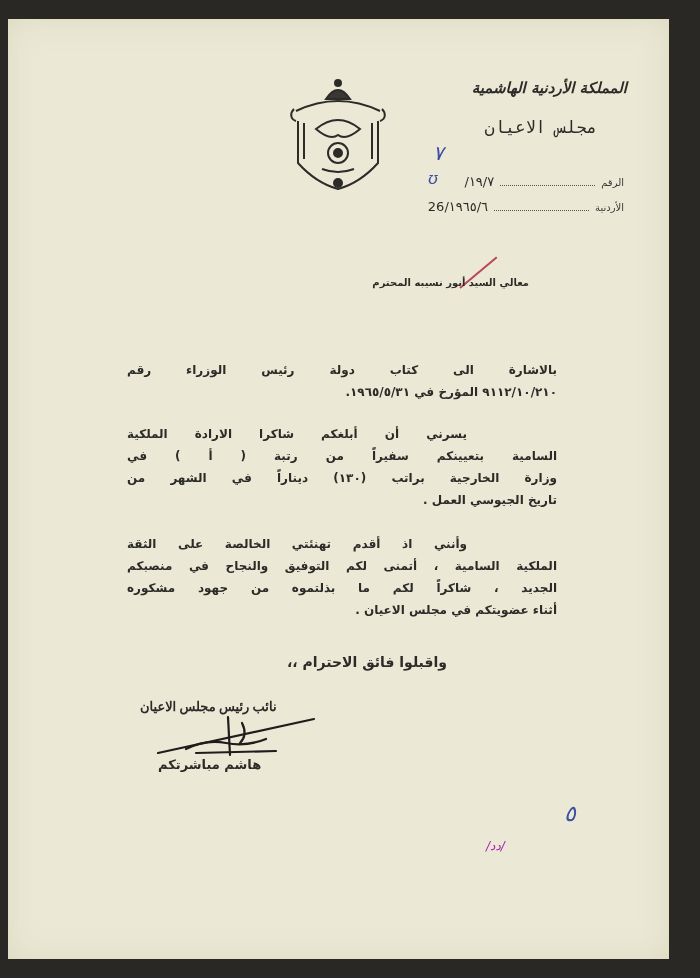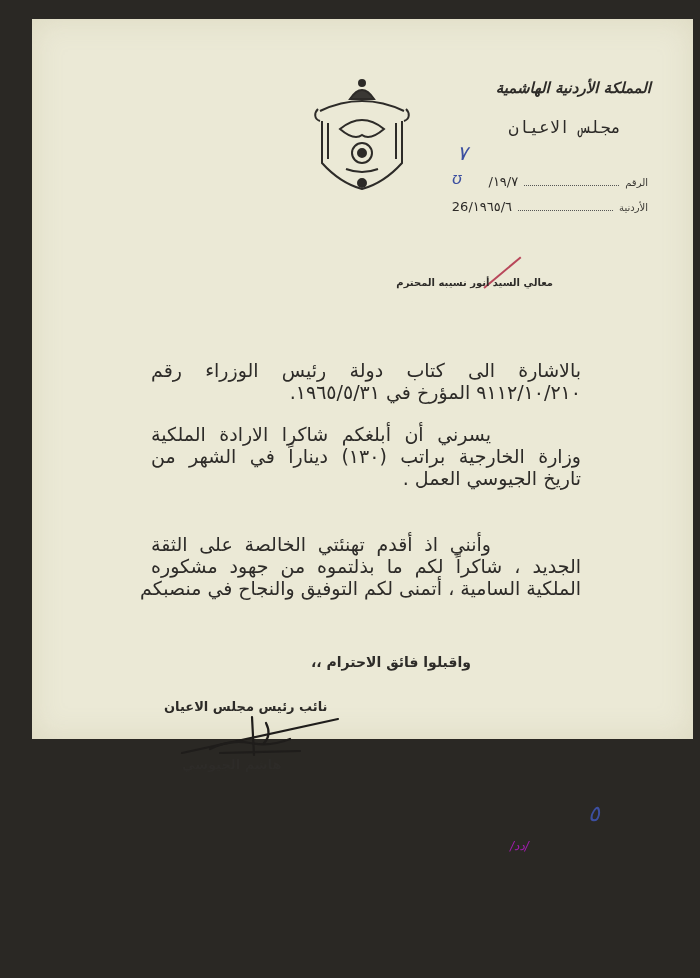--- a/index.html
+++ b/index.html
@@ -3,22 +3,22 @@
   <meta charset="utf-8">
   <style>
     html, body { margin: 0; padding: 0; }
     body {
       width: 700px; height: 978px;
       background: #2a2824;
       position: relative; overflow: hidden;
       font-family: "DejaVu Sans", sans-serif;
     }
     .page {
-      position: absolute; left: 32px; top: 19px;
-      width: 661px; height: 720px;
+      position: absolute; left: 8px; top: 19px;
+      width: 661px; height: 940px;
       background: #ebe9d6;
       box-shadow: inset 0 0 30px rgba(180,170,130,0.25);
     }
     .abs { position: absolute; }
     .rtl { direction: rtl; text-align: right; unicode-bidi: embed; }
     .ink { color: #2d2b28; }
     .hdr-kingdom {
       right: 42px; top: 60px;
       font-family: "DejaVu Serif", serif; font-size: 15px; font-weight: bold; font-style: italic;
     }
@@ -31,29 +31,29 @@
     .meta-dots { width: 95px; border-bottom: 1px dotted #555; height: 10px; }
     .meta-val { font-size: 13px; letter-spacing: 2px; direction: rtl; }
     .meta-ref { top: 155px; }
     .meta-date { top: 180px; }
     .blue-mark { color: #3c4fa0; font-style: italic; font-family: "DejaVu Serif", serif; }
     .addressee { right: 140px; top: 258px; font-size: 10px; font-weight: bold; }
     .red-slash {
       left: 452px; top: 268px; width: 48px; height: 2px; background: #b8475a;
       transform: rotate(-40deg); transform-origin: left center;
     }
-    .body-text { font-size: 19px; font-weight: normal; line-height: 22px; }
+    .body-text { font-size: 12px; font-weight: bold; line-height: 22px; }
     .para1 { right: 112px; top: 340px; width: 430px; }
     .para2 { right: 112px; top: 404px; width: 430px; }
     .para3 { right: 112px; top: 514px; width: 430px; }
     .line { display: block; text-align: justify; text-align-last: justify; white-space: nowrap; }
     .line.last { text-align-last: right; }
     .line.indent { padding-right: 90px; }
     .closing { right: 222px; top: 635px; font-size: 14px; font-weight: bold; }
-    .sig-title { left: 132px; top: 680px; font-size: 13px; font-weight: bold; }
+    .sig-title { left: 132px; top: 680px; font-size: 13px; font-weight: bold; font-family: Liberation Serif, serif; }
     .sig-name { left: 150px; top: 738px; font-size: 13px; font-weight: bold; }
     .signature { left: 148px; top: 694px; width: 160px; height: 46px; }
     .filing { left: 478px; top: 820px; font-size: 12px; font-style: italic; color: #a21caf; }
     .emblem { left: 278px; top: 52px; width: 104px; height: 128px; }
   </style>
 </head>
 <body>
 
 <div class="page">
 
@@ -95,39 +95,41 @@
   <div class="abs red-slash"></div>
   <div class="abs rtl ink addressee">معالي السيد أنور نسيبه المحترم</div>
 
   <div class="abs rtl ink body-text para1">
     <span class="line">بالاشارة الى كتاب دولة رئيس الوزراء رقم</span>
     <span class="line last">٩١١٢/١٠/٢١٠ المؤرخ في ١٩٦٥/٥/٣١.</span>
   </div>
 
   <div class="abs rtl ink body-text para2">
     <span class="line indent">يسرني أن أبلغكم شاكرا الارادة الملكية</span>
+    <span class="line">السامية بتعيينكم سفيراً من رتبة ( أ ) في</span>
     <span class="line">وزارة الخارجية براتب (١٣٠) ديناراً في الشهر من</span>
     <span class="line last">تاريخ الجيوسي العمل .</span>
   </div>
 
   <div class="abs rtl ink body-text para3">
     <span class="line indent">وأنني اذ أقدم تهنئتي الخالصة على الثقة</span>
+    <span class="line">الملكية السامية ، أتمنى لكم التوفيق والنجاح في منصبكم</span>
     <span class="line">الجديد ، شاكراً لكم ما بذلتموه من جهود مشكوره</span>
-    <span class="line">الملكية السامية ، أتمنى لكم التوفيق والنجاح في منصبكم</span>
+    <span class="line last">أثناء عضويتكم في مجلس الاعيان .</span>
   </div>
 
   <div class="abs rtl ink closing">واقبلوا فائق الاحترام ،،</div>
 
   <div class="abs rtl ink sig-title">نائب رئيس مجلس الاعيان</div>
   <svg class="abs signature" viewBox="0 0 160 46">
     <g fill="none" stroke="#1f1d1b" stroke-width="2.2" stroke-linecap="round">
       <path d="M2 40 L158 6"></path>
       <path d="M30 36 Q50 26 70 30 Q90 34 110 26"></path>
       <path d="M72 4 L74 42"></path>
       <path d="M86 10 Q92 22 84 30"></path>
       <path d="M40 40 L120 38"></path>
     </g>
   </svg>
-  <div class="abs rtl ink sig-name">هاشم الجيوسي</div>
+  <div class="abs rtl ink sig-name">هاشم مباشرتكم</div>
 
   <div class="abs blue-mark" style="left:556px; top:782px; font-size:22px;">٥</div>
   <div class="abs filing">/دد/</div>
 </div>
 
 </body></html>

